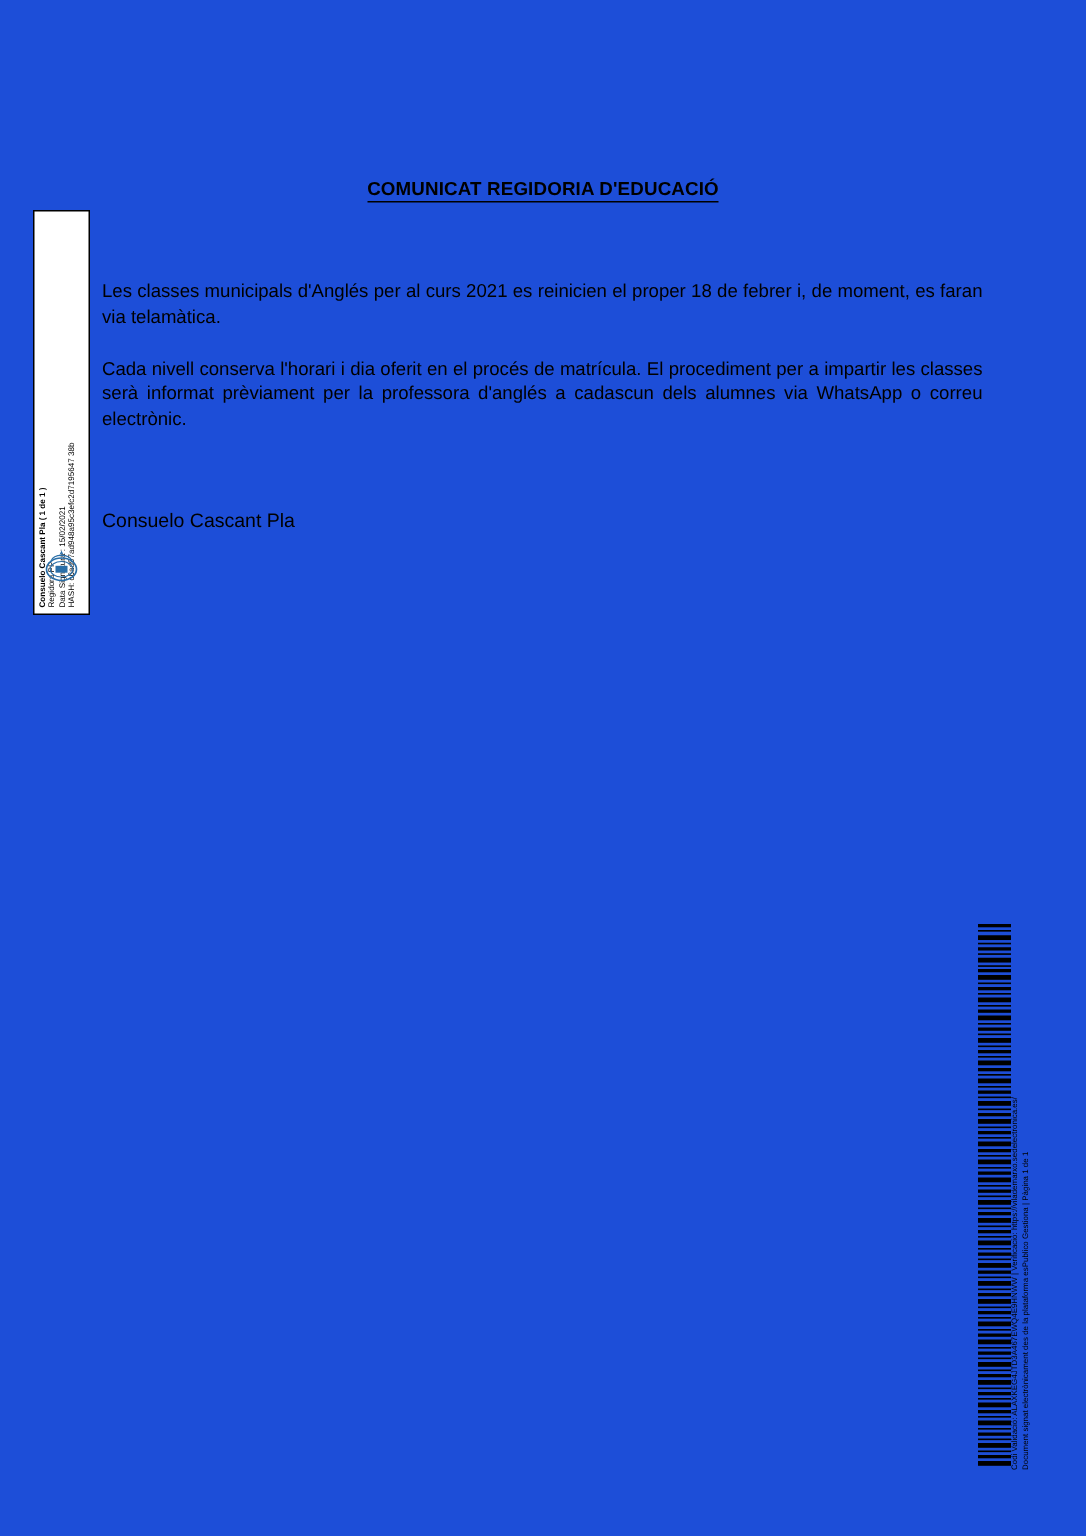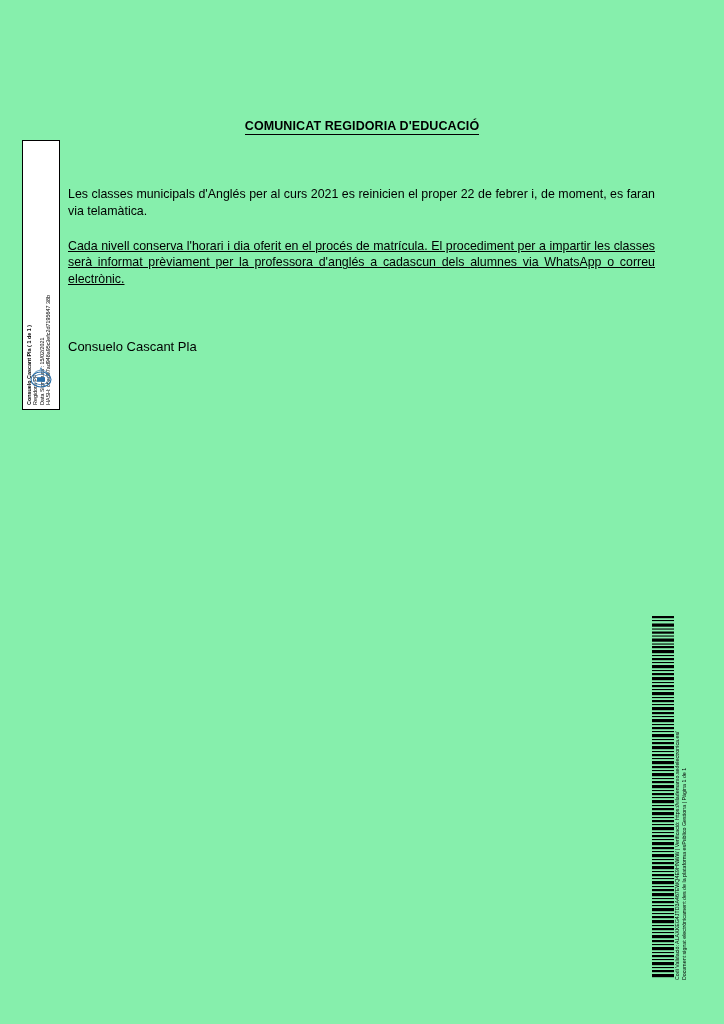--- a/index.html
+++ b/index.html
@@ -12,21 +12,21 @@
     height: 1024px;
     position: relative;
     font-family: "Liberation Sans", sans-serif;
     color: #000000;
     overflow: hidden;
   }
 
   .page {
     position: absolute;
     inset: 0;
-    background: #86efac;
+    background: #1d4ed8;
   }
 
   
   .doc-title {
     position: absolute;
     left: 0;
     right: 0;
     top: 119px;
     text-align: center;
     font-size: 12.5px;
@@ -44,21 +44,21 @@
     left: 68px;
     top: 186px;
     width: 587px;
   }
   .para {
     font-size: 12.4px;
     line-height: 16.8px;
     text-align: justify;
     margin: 0 0 18px 0;
   }
-  .para:last-child { margin-bottom: 0; text-decoration: underline; }
+  .para:last-child { margin-bottom: 0; }
 
   
   .sign-block {
     position: absolute;
     left: 68px;
     top: 338px;
     width: 400px;
   }
   .sign-line {
     font-size: 13px;
@@ -148,21 +148,21 @@
 </head>
 <body>
 
 <div class="page">
 
   <div class="doc-title">
     <span>COMUNICAT REGIDORIA D'EDUCACIÓ</span>
   </div>
 
   <div class="body-block">
-    <p class="para">Les classes municipals d'Anglés per al curs 2021 es reinicien el proper 22 de febrer i, de moment, es faran via telamàtica.</p>
+    <p class="para">Les classes municipals d'Anglés per al curs 2021 es reinicien el proper 18 de febrer i, de moment, es faran via telamàtica.</p>
     <p class="para">Cada nivell conserva l'horari i dia oferit en el procés de matrícula. El procediment per a impartir les classes serà informat prèviament per la professora d'anglés a cadascun dels alumnes via WhatsApp o correu electrònic.</p>
   </div>
 
   <div class="sign-block">
     <div class="sign-line">Consuelo Cascant Pla</div>
   </div>
 
   <div class="stamp-box">
     <div class="stamp-text">
       <div class="stamp-line bold">Consuelo Cascant Pla ( 1 de 1 )</div>

